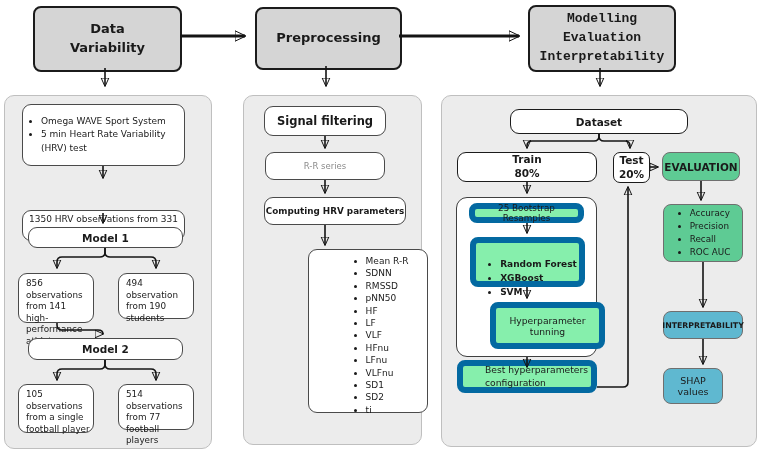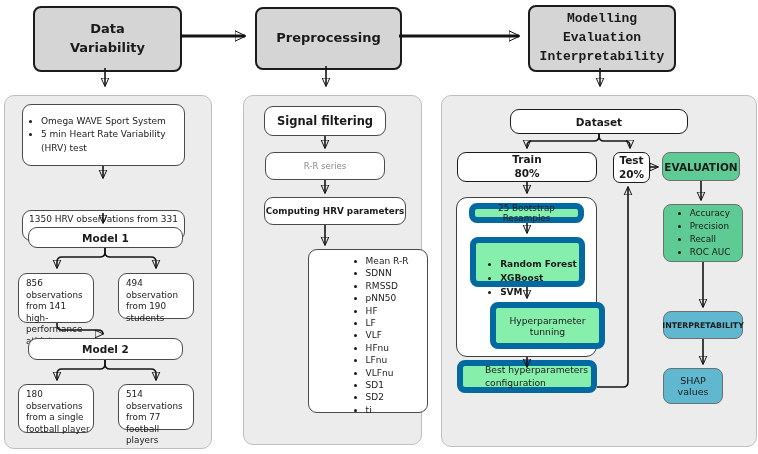--- a/index.html
+++ b/index.html
@@ -135,21 +135,21 @@
     <ul>
       <li>Omega WAVE Sport System</li>
       <li>5 min Heart Rate Variability (HRV) test</li>
     </ul>
   </div>
   <div class="wbox" id="b2">1350 HRV observations from 331 participants</div>
   <div class="wbox" id="b3">Model 1</div>
   <div class="wbox" id="bD">856 observations from 141 high-performance athletes</div>
   <div class="wbox" id="bE">494 observation from 190 students</div>
   <div class="wbox" id="b4">Model 2</div>
-  <div class="wbox" id="bF">180 observations from a single football player</div>
+  <div class="wbox" id="bF">105 observations from a single football player</div>
   <div class="wbox" id="bG">514 observations from 77 football players</div>
 
   <div class="wbox" id="s1">Signal filtering</div>
   <div class="wbox" id="s2">R-R series</div>
   <div class="wbox" id="s3">Computing HRV parameters</div>
   <div class="wbox" id="s4">
     <ul>
       <li>Mean R-R</li>
       <li>SDNN</li>
       <li>RMSSD</li>

